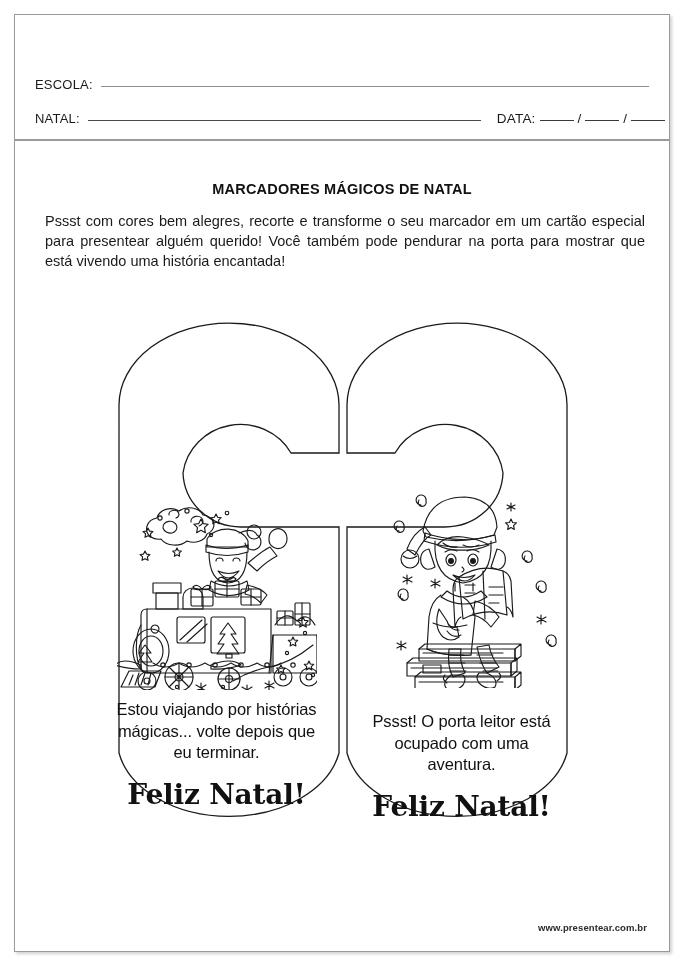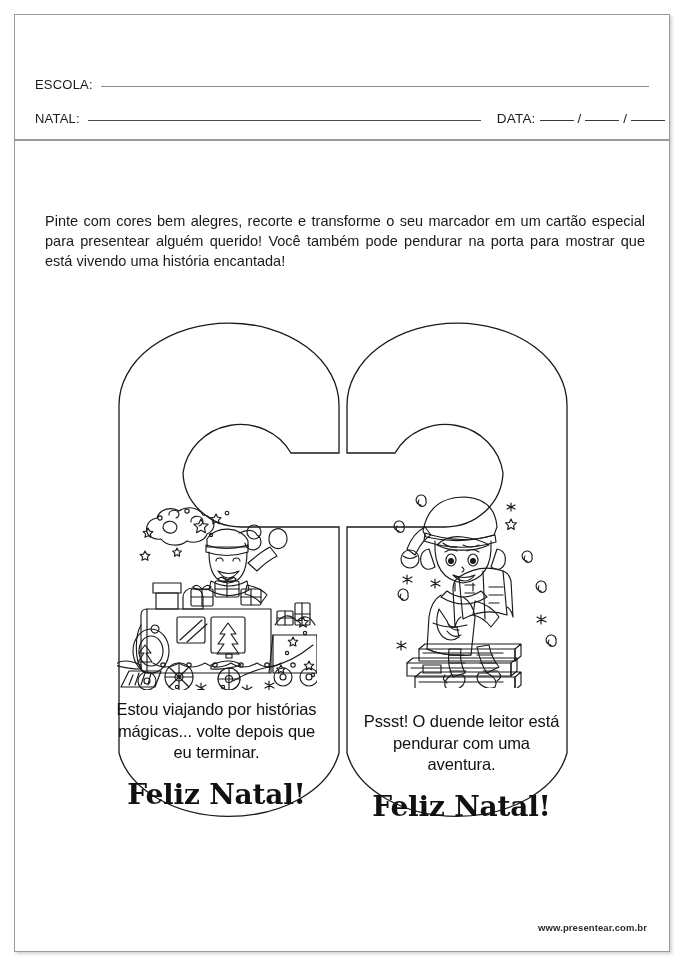--- a/index.html
+++ b/index.html
@@ -208,22 +208,23 @@
         <span class="date-slash">/</span>
         <span class="date-blank"></span>
         <span class="date-slash">/</span>
         <span class="date-blank"></span>
       </span>
     </div>
   </div>
 
   <div class="worksheet">
 
-
-    <div class="instructions">Pinte com cores bem alegres, recorte e transforme o seu marcador em um cartão especial para presentear alguém querido! Você também pode pendurar na porta para mostrar que está vivendo uma história encantada!</div>
+    <div class="title">MARCADORES MÁGICOS DE NATAL</div>
+
+    <div class="instructions">Pssst com cores bem alegres, recorte e transforme o seu marcador em um cartão especial para presentear alguém querido! Você também pode pendurar na porta para mostrar que está vivendo uma história encantada!</div>
 
     <div class="hangers">
 
       <svg width="484" height="570" viewBox="0 0 484 570" xmlns="http://www.w3.org/2000/svg">
 
         <path fill="#ffffff" stroke="#1a1a1a" stroke-width="1.3" d="M 18 92
                  A 110 82 0 0 1 238 92
                  L 238 140
                  L 190 140
                  A 58 56 0 0 0 82 160
@@ -453,21 +454,21 @@
           </g>
         </svg>
       </div>
 
       <div class="hang-text left">
         <div class="msg">Estou viajando por histórias mágicas... volte depois que eu terminar.</div>
         <div class="greet">Feliz Natal!</div>
       </div>
 
       <div class="hang-text right">
-        <div class="msg">Pssst! O duende leitor está pendurar com uma aventura.</div>
+        <div class="msg">Pssst! O porta leitor está ocupado com uma aventura.</div>
         <div class="greet">Feliz Natal!</div>
       </div>
 
     </div>
   </div>
 
   <div class="footer-url">www.presentear.com.br</div>
 
 </div>
 

